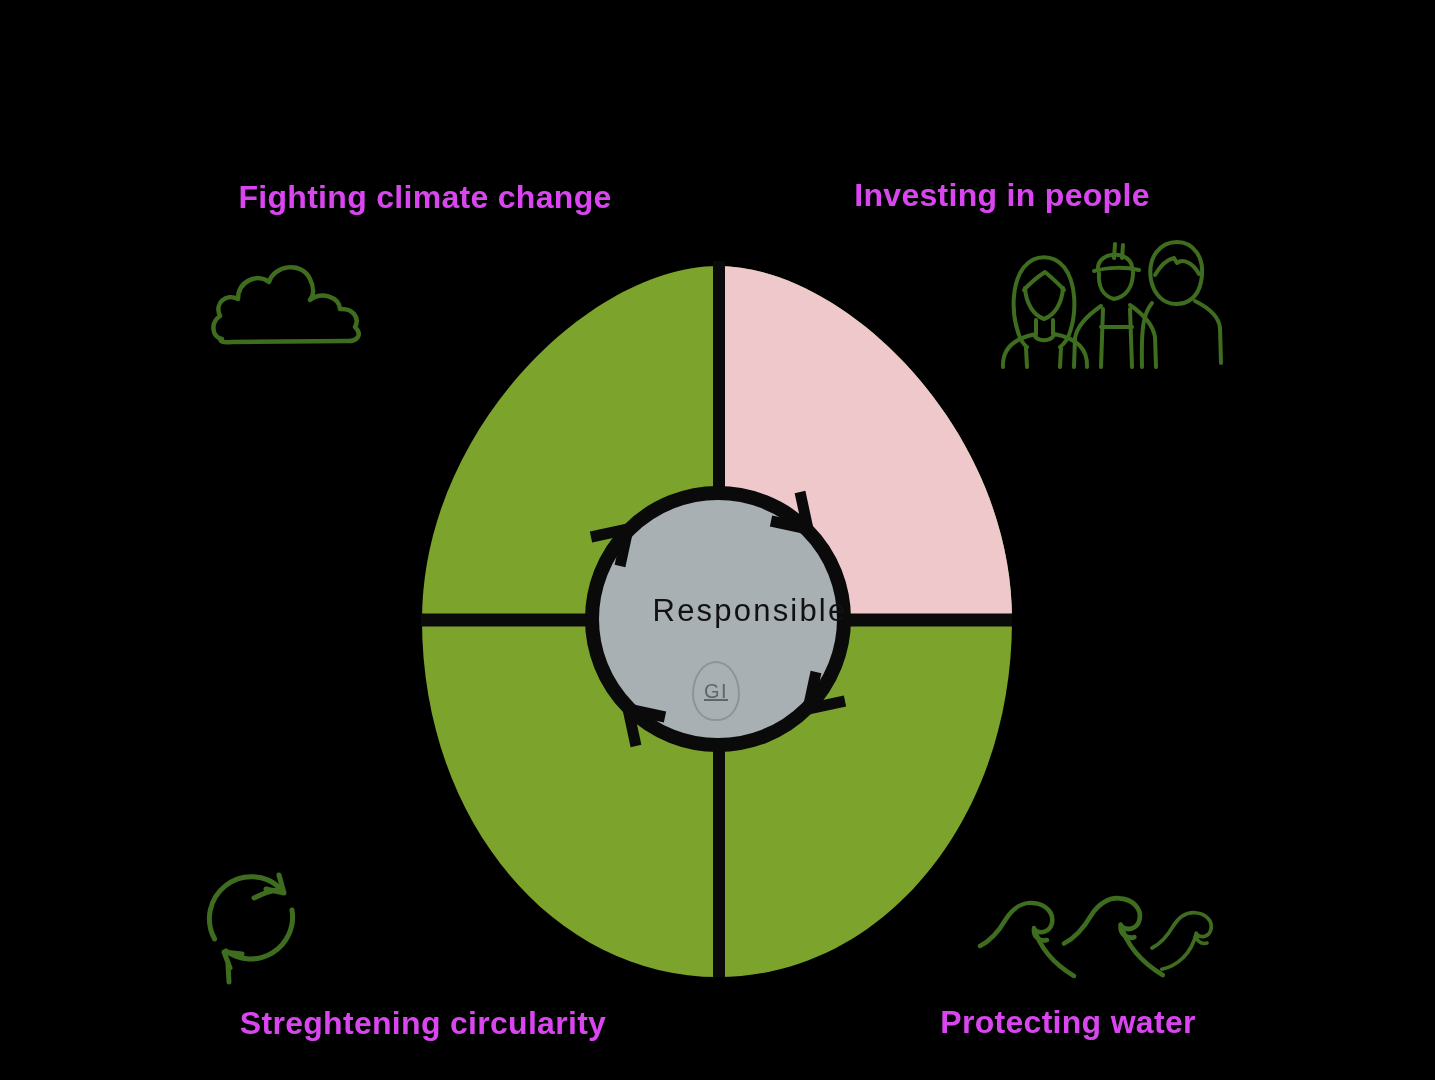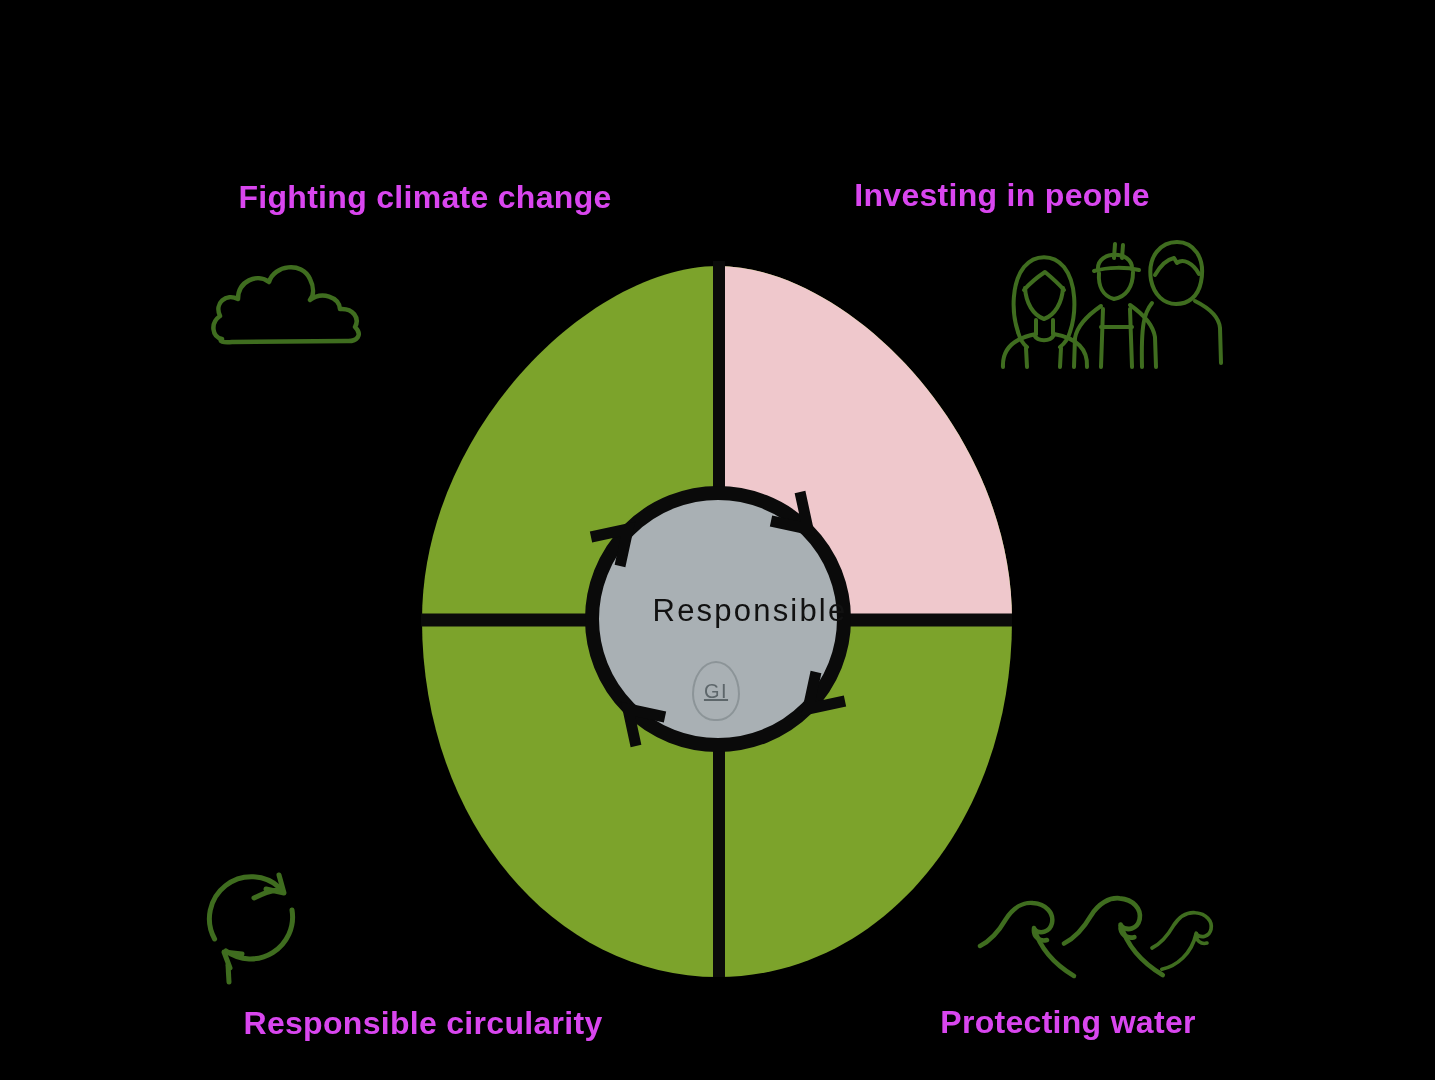--- a/index.html
+++ b/index.html
@@ -151,21 +151,21 @@
       </g>
       <g transform="translate(172,14) scale(0.82)">
         <path d="M 0 50 C 10 45 19 35 26 23 C 33 12 43 6 53 7 C 66 8 74 17 72 27 C 70 36 60 39 54 33 C 53 41 60 46 67 44"></path>
         <path d="M 54 32 C 48 58 30 72 12 76"></path>
       </g>
     </g>
   </svg>
 
   <div class="q-label tl">Fighting climate change</div>
   <div class="q-label tr">Investing in people</div>
-  <div class="q-label bl">Responsible circularity</div>
+  <div class="q-label bl">Streghtening circularity</div>
   <div class="q-label br">Protecting water</div>
 
   <div class="center-title">
     <div>Responsible</div>
   </div>
 
   <div class="gi-badge">
     <span>GI</span>
   </div>
 

